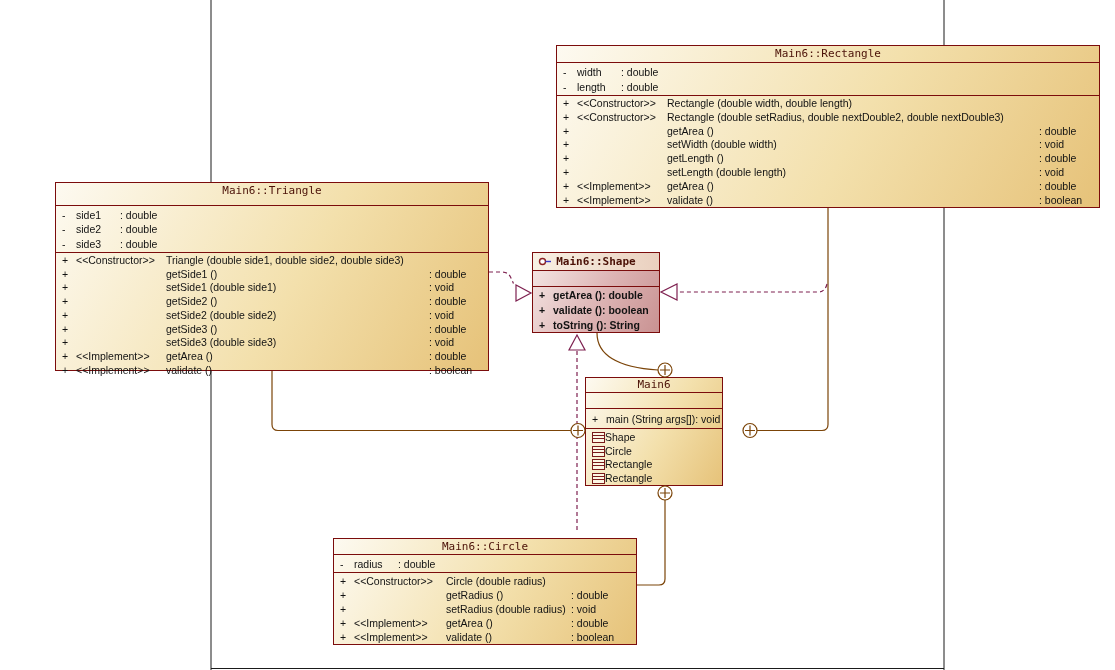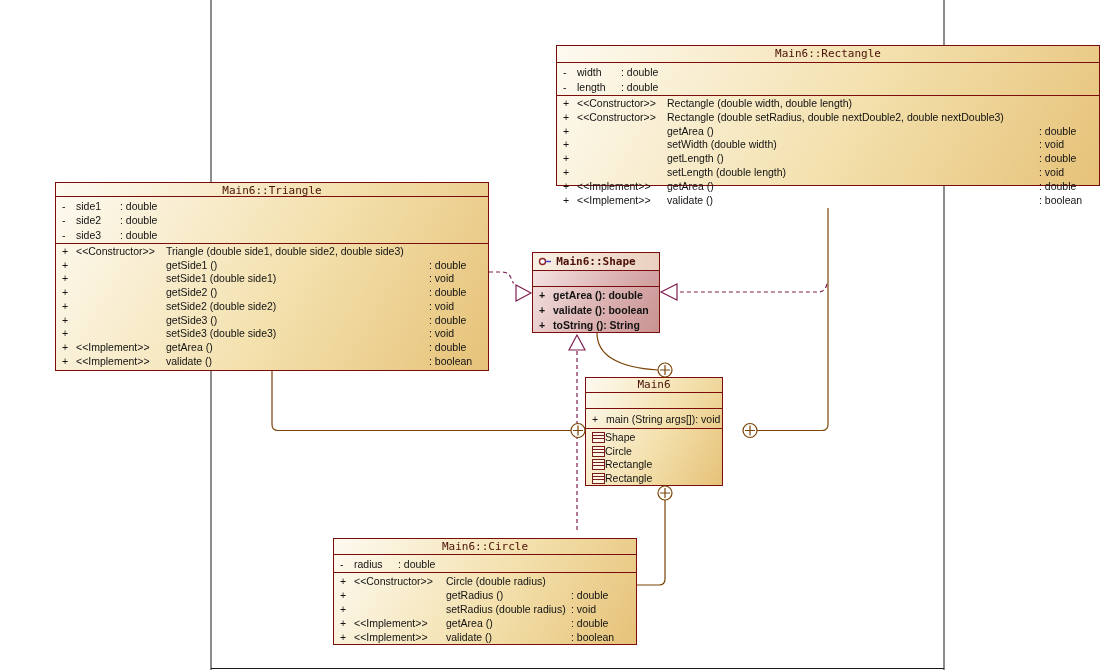--- a/index.html
+++ b/index.html
@@ -43,25 +43,25 @@
   }
   .frow{line-height:var(--frow,15px);grid-template-columns:14px 44px 1fr;}
   .mrow{line-height:var(--mrow,14px);}
   .irow{
     display:flex;align-items:center;
     padding-left:6px;font-size:10.5px;color:#121212;
     line-height:var(--irow,13.5px);height:var(--irow,13.5px);
   }
   .cicon{display:inline-flex;align-items:center;}
   
-  .c-rectangle{left:556px;top:45px;width:544px;height:141px;--c-st:90px;--c-ret:60px;--mrow:13.8px;--frow:15px;}
+  .c-rectangle{left:556px;top:45px;width:544px;height:163px;--c-st:90px;--c-ret:60px;--mrow:13.8px;--frow:15px;}
   .c-rectangle .uml-title{height:17px;line-height:16px;}
   .c-rectangle .uml-fields{height:33px;}
   .c-triangle{left:55px;top:182px;width:434px;height:189px;--c-st:90px;--c-ret:59px;--mrow:13.7px;--frow:14.3px;}
-  .c-triangle .uml-title{height:14px;line-height:16px;}
+  .c-triangle .uml-title{height:23px;line-height:16px;}
   .c-triangle .uml-fields{height:47px;}
   .c-shape{left:532px;top:252px;width:128px;height:81px;--c-st:0px;--c-ret:60px;--mrow:15px;
     background:linear-gradient(120deg,#f6e9e7 0%,#ddb4b4 55%,#c99292 100%);font-weight:bold;}
   .c-shape .uml-title{height:18px;line-height:17px;background:linear-gradient(90deg,#f8f1e4,#ead0bf);}
   .c-shape .uml-fields{height:16px;}
   .c-main6{left:585px;top:377px;width:138px;height:109px;--c-st:0px;--c-ret:34px;--mrow:18px;--irow:13.5px;}
   .c-main6 .uml-title{height:15px;line-height:14px;}
   .c-main6 .uml-fields{height:16px;}
   .c-main6 .uml-methods{height:20px;border-bottom:1px solid #7b0c0c;}
   .c-circle{left:333px;top:530px;width:304px;height:107px;margin-top:8px;--c-st:92px;--c-ret:65px;--mrow:14px;--frow:14px;}

